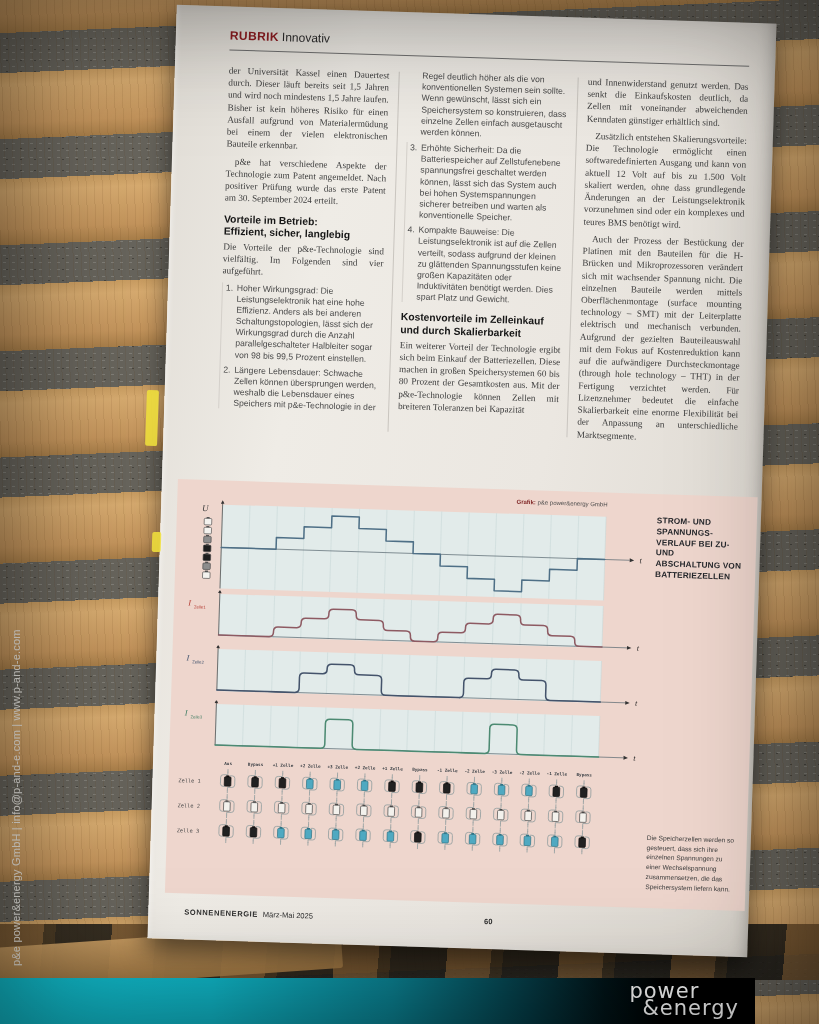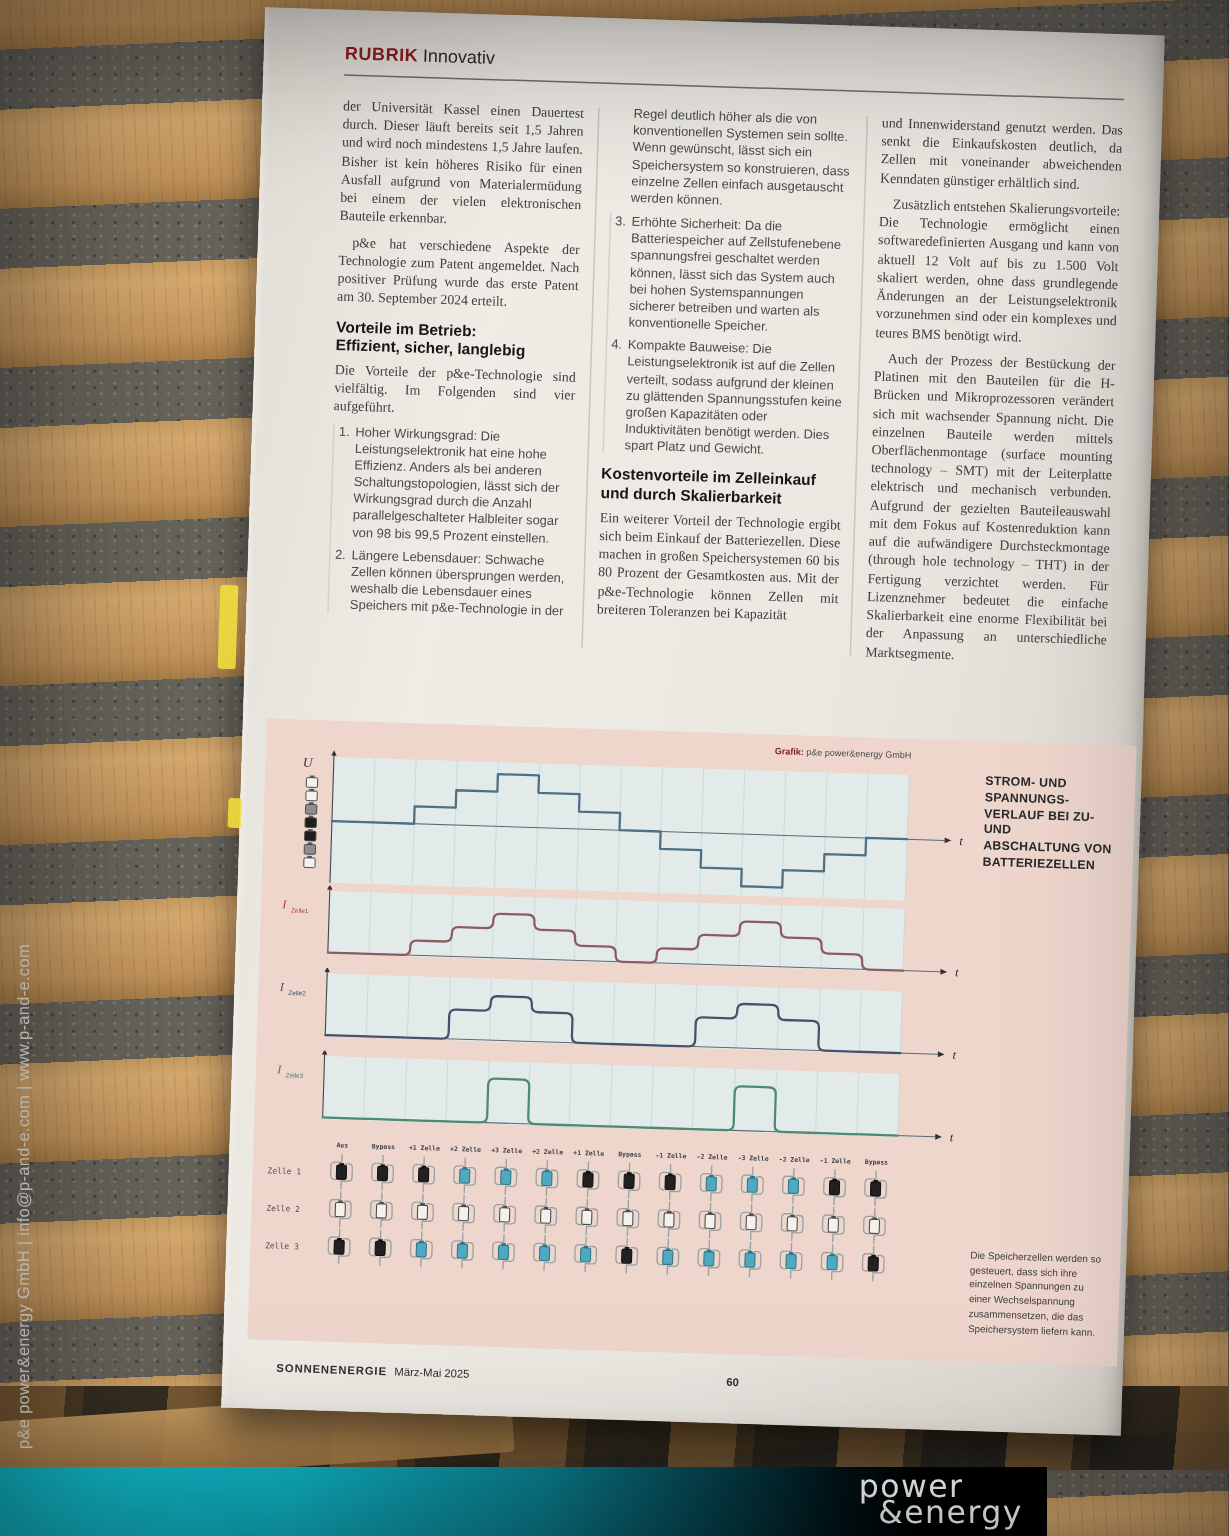--- a/index.html
+++ b/index.html
@@ -62,22 +62,22 @@
   .fig-credit b{color:#7a1d1d;}
   .fig-right{flex:1;display:flex;flex-direction:column;padding-top:14px;min-width:0;}
   .fig-title div{font-size:8.2px;font-weight:bold;color:#26282c;line-height:1.32;letter-spacing:.2px;}
   .fig-caption{margin-top:auto;margin-bottom:8px;font-size:6.6px;line-height:1.5;color:#3c3c3c;}
 
   .pfooter{position:absolute;left:36px;top:902px;width:530px;font-size:7.5px;color:#2e2e2e;}
   .mag{font-weight:bold;letter-spacing:.6px;}
   .issue{margin-left:5px;}
   .pnum{position:absolute;left:300px;top:0;font-weight:bold;}
 
-  .bottombar{position:absolute;left:0;top:978px;width:670px;height:46px;
-    background:linear-gradient(90deg,#12c4d4 0%,#10b6c7 28%,#0b7e8e 52%,#053a44 70%,#021418 80%,#000 88%);padding-left:28px;}
+  .bottombar{position:absolute;left:0;top:978px;width:755px;height:46px;
+    background:linear-gradient(90deg,#12c4d4 0%,#10b6c7 28%,#0b7e8e 52%,#053a44 70%,#021418 80%,#000 88%);}
   .logo{position:absolute;right:16px;top:4px;color:#fdfdfd;
     font-family:"DejaVu Sans",sans-serif;line-height:.92;}
   .logo .l1{font-size:21px;letter-spacing:1px;}
   .logo .l2{font-size:21px;letter-spacing:1px;margin-left:13px;margin-top:-2px;}
   .vignette{position:absolute;inset:0;pointer-events:none;
     box-shadow:inset 0 0 130px rgba(0,0,0,.55);}
 </style>
 </head>
 <body>
 

